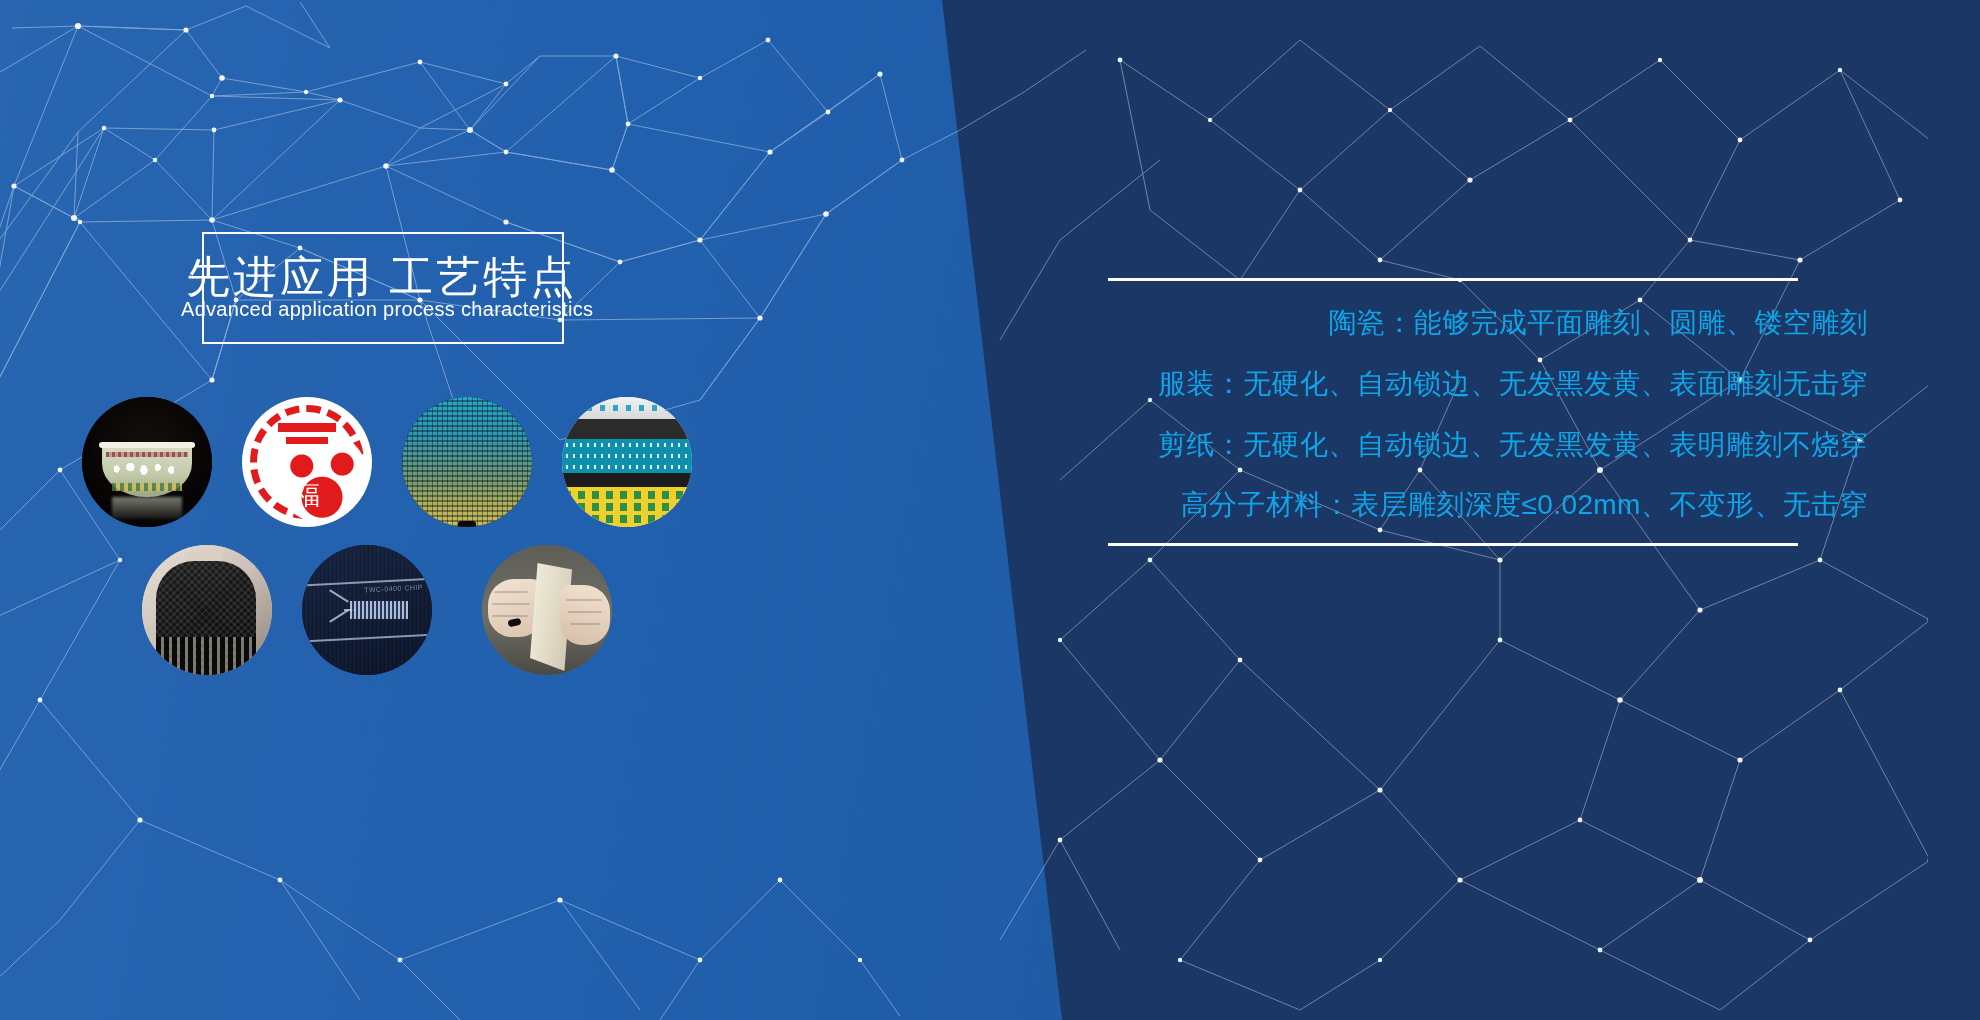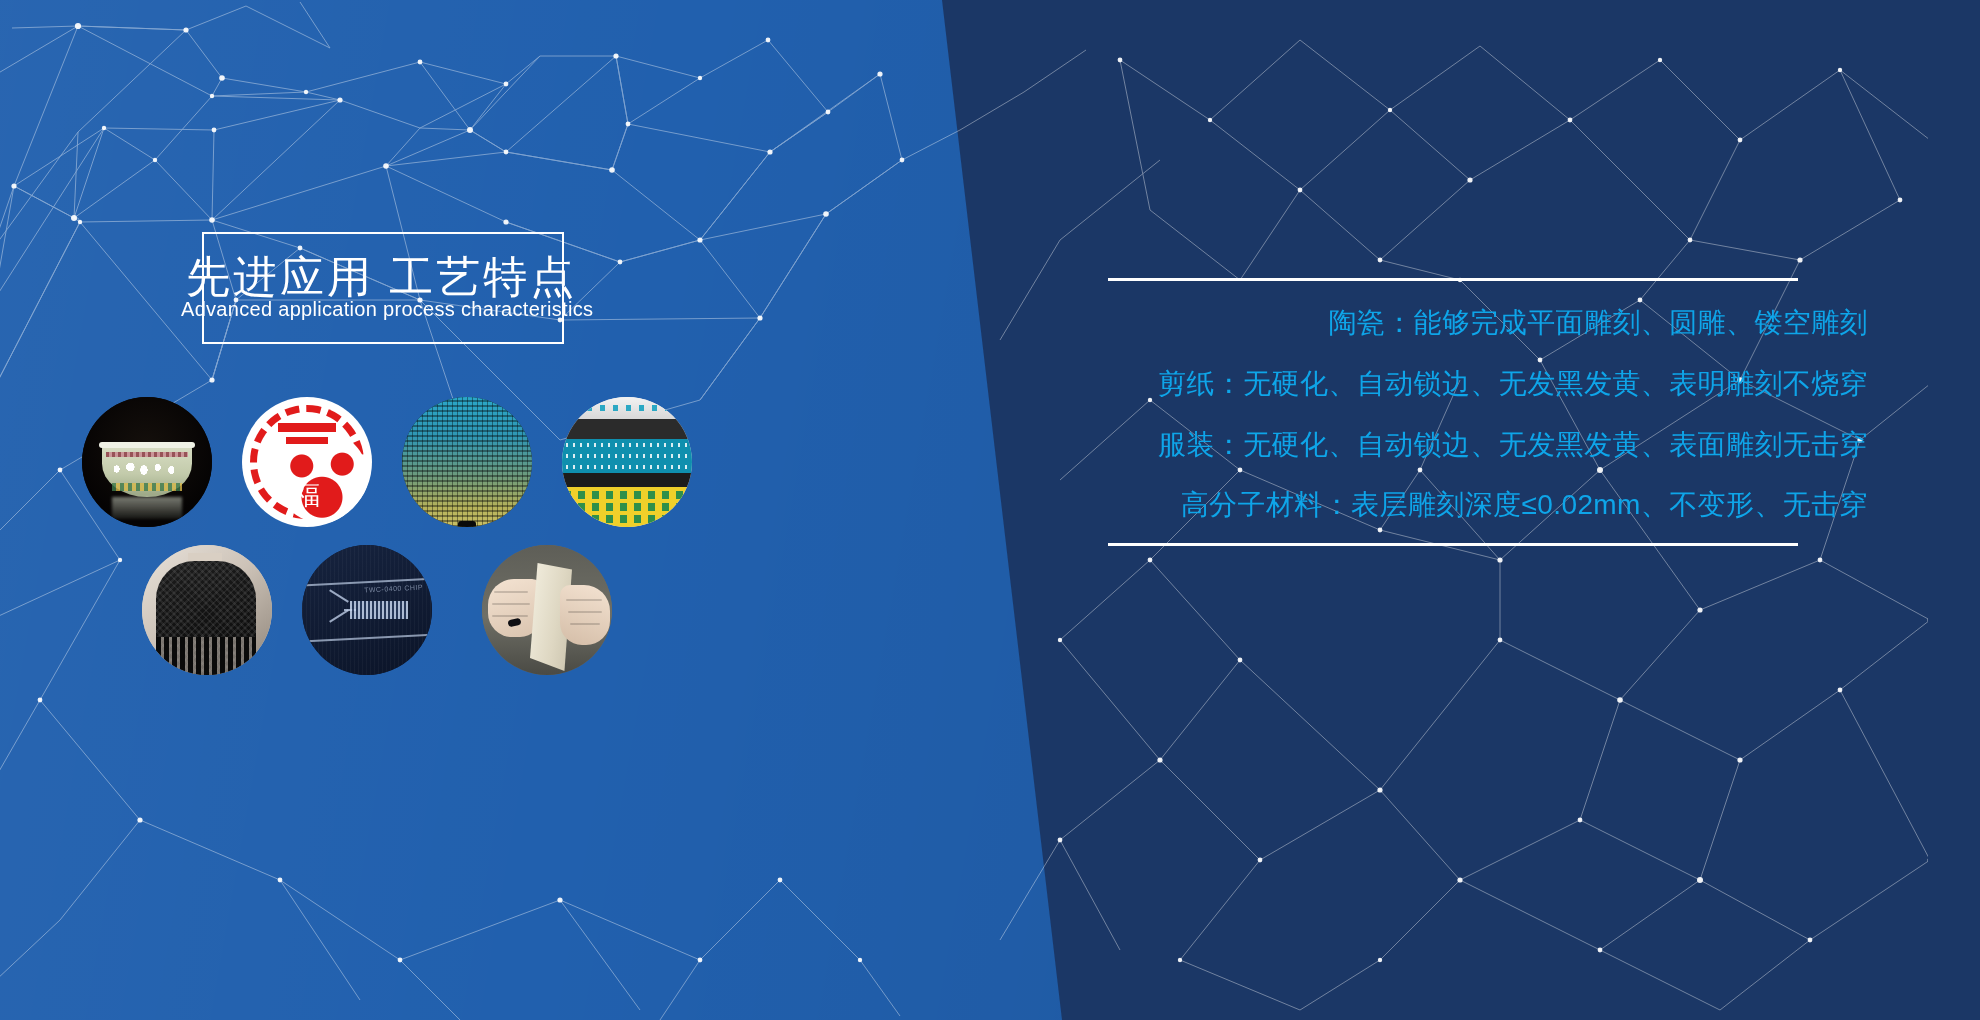--- a/index.html
+++ b/index.html
@@ -478,20 +478,20 @@
       <div class="fing f6"></div>
       <div class="pill"></div>
     </div>
 
   </div>
 
   <div class="spec">
     <div class="rule"></div>
     <ul class="spec-list">
       <li>陶瓷：能够完成平面雕刻、圆雕、镂空雕刻</li>
+      <li>服装：无硬化、自动锁边、无发黑发黄、表面雕刻无击穿</li>
       <li>剪纸：无硬化、自动锁边、无发黑发黄、表明雕刻不烧穿</li>
-      <li>服装：无硬化、自动锁边、无发黑发黄、表面雕刻无击穿</li>
       <li>高分子材料：表层雕刻深度≤0.02mm、不变形、无击穿</li>
     </ul>
     <div class="rule rule-bottom"></div>
   </div>
 
 </div>
 
 </body></html>

